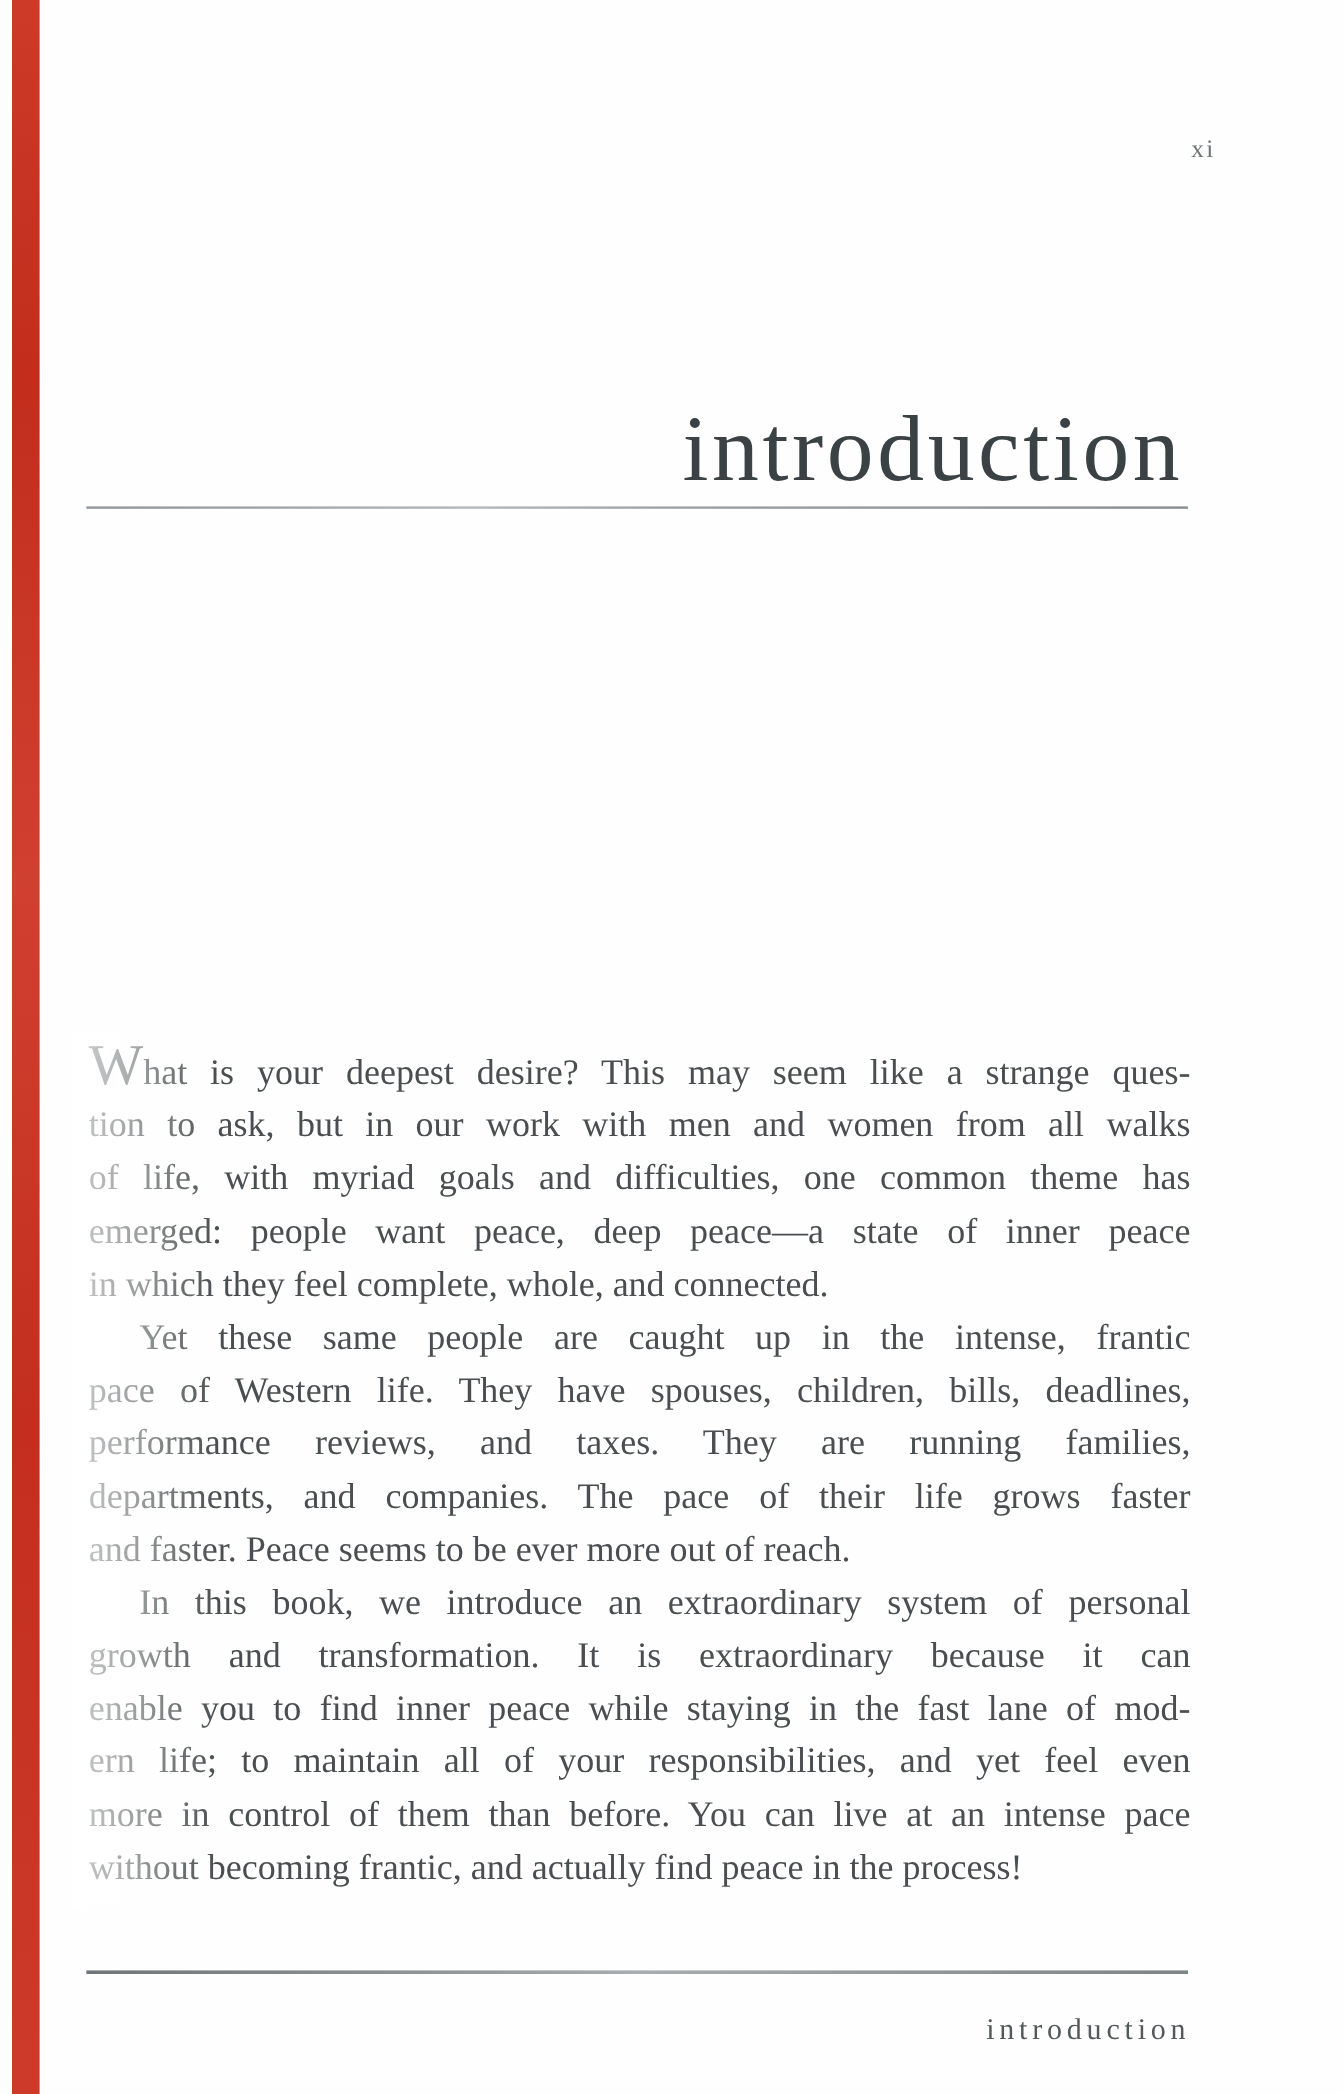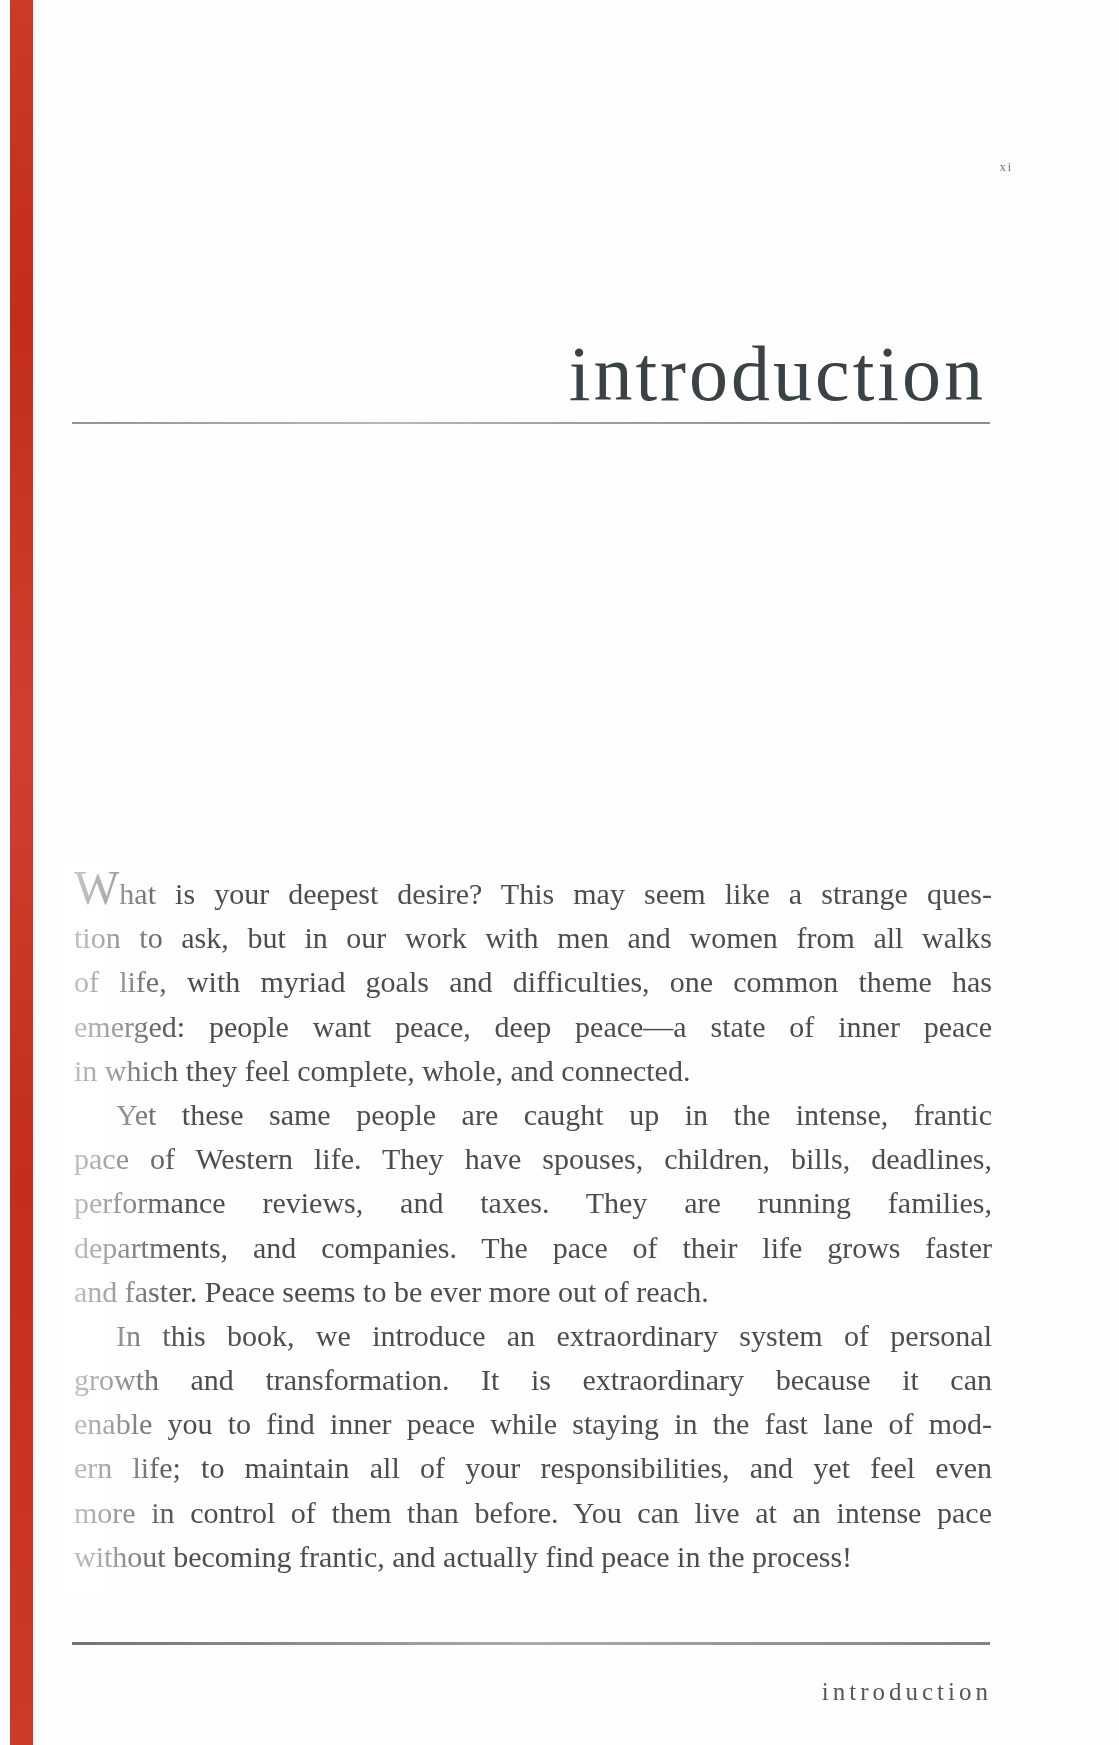--- a/index.html
+++ b/index.html
@@ -10,21 +10,21 @@
     overflow:hidden;
     font-family:"Liberation Serif", serif;
   }
   
   .edge{
     position:absolute;left:10px;top:0;width:23px;height:1745px;
     background:linear-gradient(180deg,#cd3a28 0%,#c22d1c 18%,#d04030 42%,#c32e1e 68%,#ce3a2a 100%);
   }
   .folio{
     position:absolute;top:112px;right:106px;
-    font-size:12px;letter-spacing:2px;color:#6e7274;margin-top:48px;
+    font-size:21px;letter-spacing:2px;color:#6e7274;
   }
   .title{
     position:absolute;top:334px;left:72px;width:914px;
     margin:0;text-align:right;
     font-size:78px;font-weight:500;line-height:80px;
     letter-spacing:3px;color:#3b4245;
   }
   .rule{position:absolute;left:72px;width:918px;}
   .rule-top{
     top:422px;height:2px;

